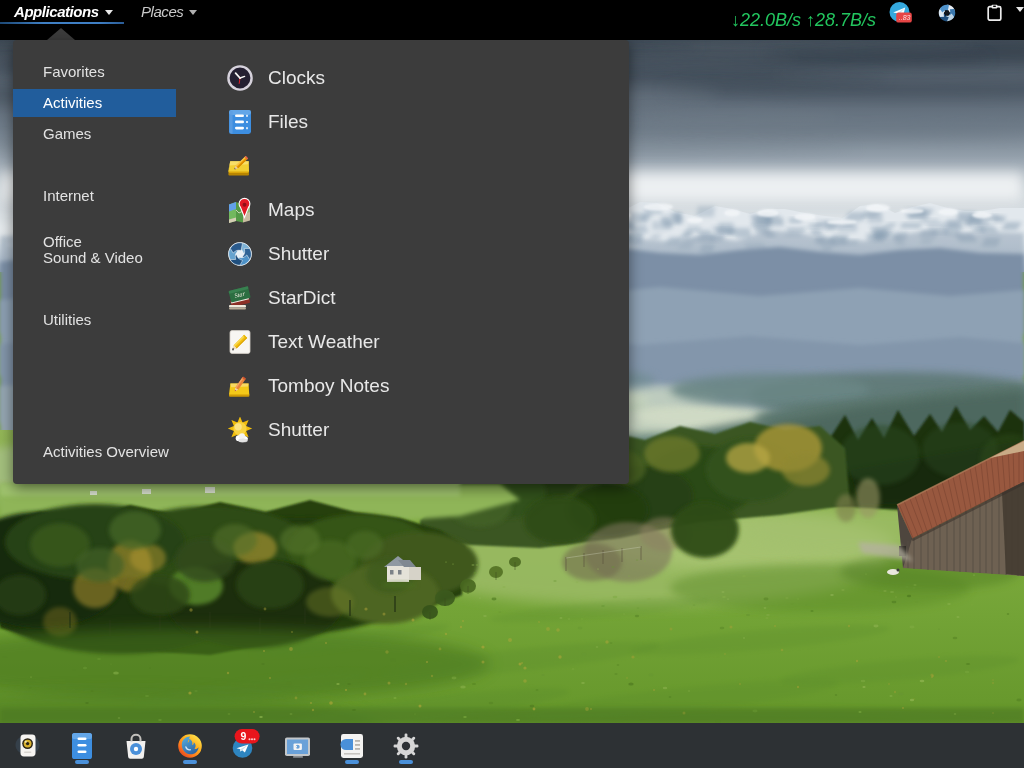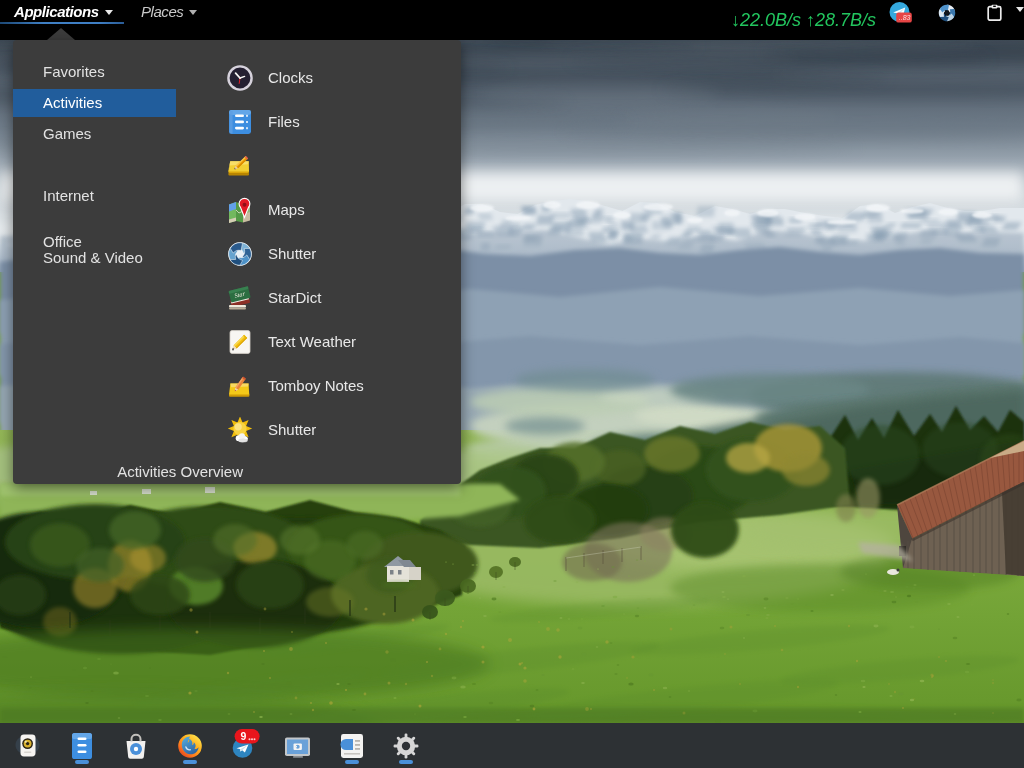--- a/index.html
+++ b/index.html
@@ -11,31 +11,31 @@
     color:#fff;font-size:15px;font-style:italic;}
   #topbar .mi{position:absolute;top:0;height:24px;line-height:24px;white-space:nowrap;letter-spacing:-0.45px;}
   #appsline{position:absolute;left:0;top:22px;width:124px;height:2px;
     background:linear-gradient(90deg,#1d4976,#3f7fc4 35%,#3f7fc4 80%,#2a5c96);}
   .caret{display:inline-block;vertical-align:middle;margin-left:6px;margin-top:-2px;
     width:0;height:0;border-left:4.5px solid transparent;border-right:4.5px solid transparent;
     border-top:5.5px solid #ccc;}
   #nettext{position:absolute;right:148px;top:0;height:24px;line-height:24px;
     color:#22c55e;font-size:18px;margin-top:8px;}
   
-  #panel{position:absolute;left:13px;top:40px;width:448px;height:444px;
+  #panel{position:absolute;left:13px;top:40px;width:616px;height:444px;
     background:#3c3c3c;border-radius:4px;box-shadow:0 4px 14px rgba(0,0,0,.5);}
   #notch{position:absolute;left:47px;top:28px;width:0;height:0;
     border-left:14px solid transparent;border-right:14px solid transparent;
     border-bottom:12px solid #3c3c3c;}
   .cat{position:absolute;left:30px;width:200px;height:28px;line-height:28px;
     color:#e2e2e2;font-size:15px;}
   #hl{position:absolute;left:0px;top:49px;width:163px;height:28px;background:#215d9c;}
   .app{position:absolute;left:214px;height:26px;}
   .appt{position:absolute;left:255px;width:240px;height:26px;line-height:26px;
-    color:#e8e8e8;font-size:15px;}
+    color:#e8e8e8;font-size:19px;}
   
   #taskbar{position:absolute;left:0;top:723px;width:1024px;height:45px;background:#2d3134;}
   .dash{position:absolute;top:37px;width:14px;height:3.5px;border-radius:2px;background:#4a90d9;}
 </style>
 </head>
 <body>
 <div id="stage">
   <svg id="wall" width="1024" height="768" viewBox="0 0 1024 768">
       <defs>
 <linearGradient id="sky" x1="0" y1="0" x2="0" y2="1">
@@ -798,21 +798,22 @@
 
   <div id="notch"></div>
   <div id="panel">
     <div id="hl"></div>
     <div class="cat" style="top:18px;">Favorites</div>
     <div class="cat" style="top:49px;color:#fff;">Activities</div>
     <div class="cat" style="top:80px;">Games</div>
     <div class="cat" style="top:142px;">Internet</div>
     <div class="cat" style="top:188px;">Office</div>
     <div class="cat" style="top:204px;">Sound &amp; Video</div>
-    <div class="cat" style="top:418px;text-align:right;">Activities Overview</div>
+    <div class="cat" style="top:266px;">Utilities</div>
+    <div class="cat" style="top:398px;">Activities Overview</div>
     <div class="appt" style="top:25px;">Clocks</div>
     <div class="appt" style="top:69px;">Files</div>
     <div class="appt" style="top:157px;">Maps</div>
     <div class="appt" style="top:201px;">Shutter</div>
     <div class="appt" style="top:245px;">StarDict</div>
     <div class="appt" style="top:289px;">Text Weather</div>
     <div class="appt" style="top:333px;">Tomboy Notes</div>
     <div class="appt" style="top:377px;">Shutter</div>
     <svg class="app" id="ic-clocks" style="top:25px;" width="26" height="26" viewBox="0 0 26 26">
         <circle cx="13" cy="13" r="11.6" fill="#241f31" stroke="#d6d2dc" stroke-width="2.4"></circle>

